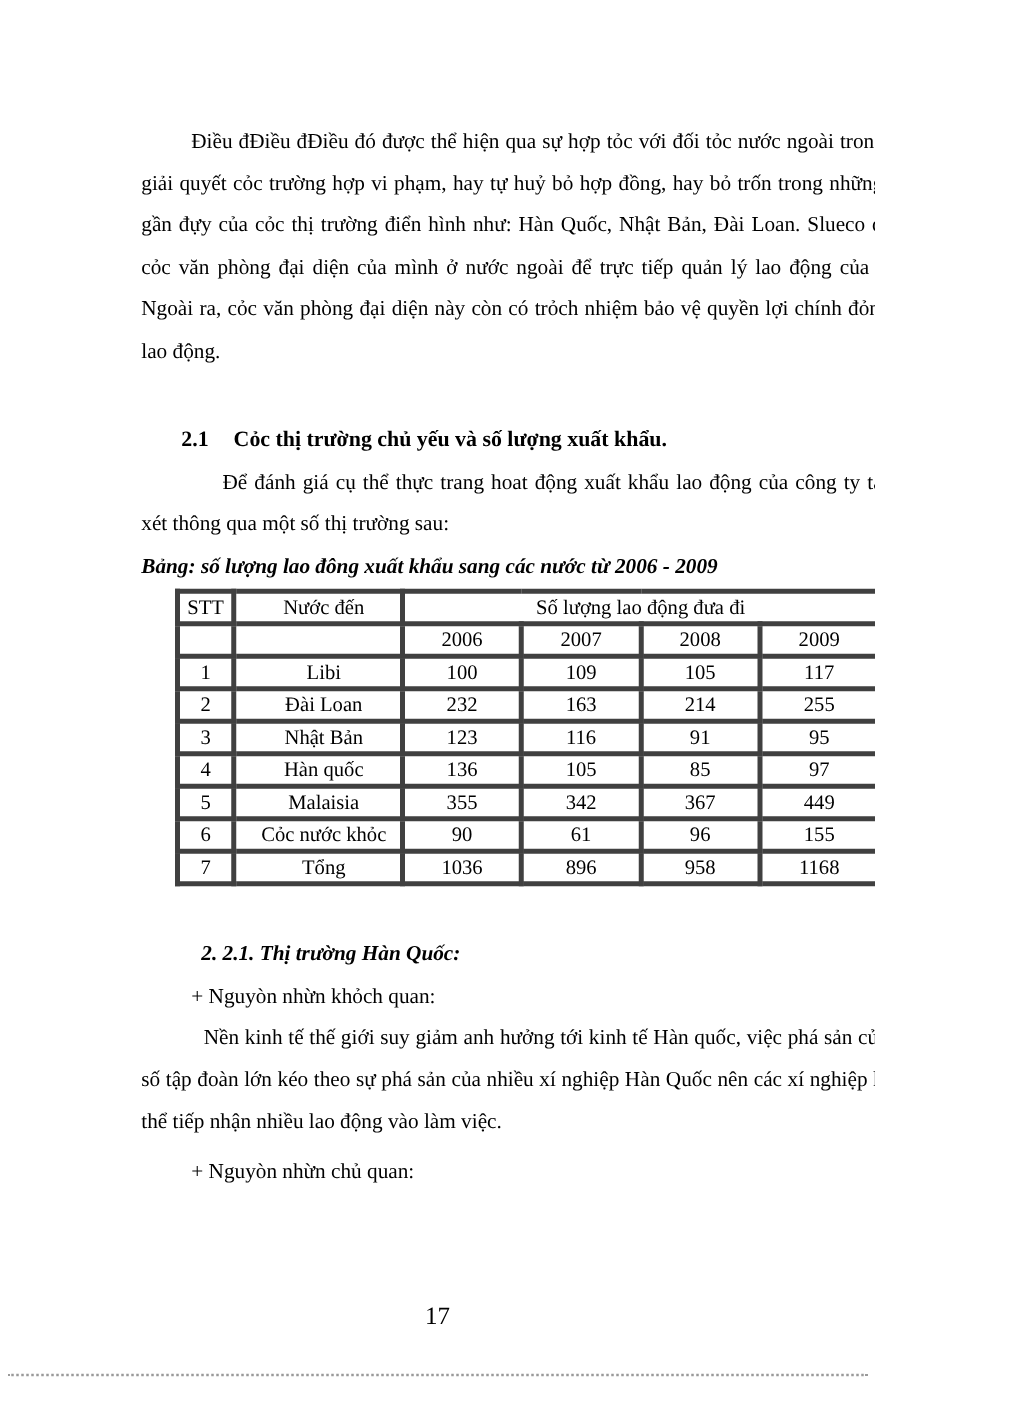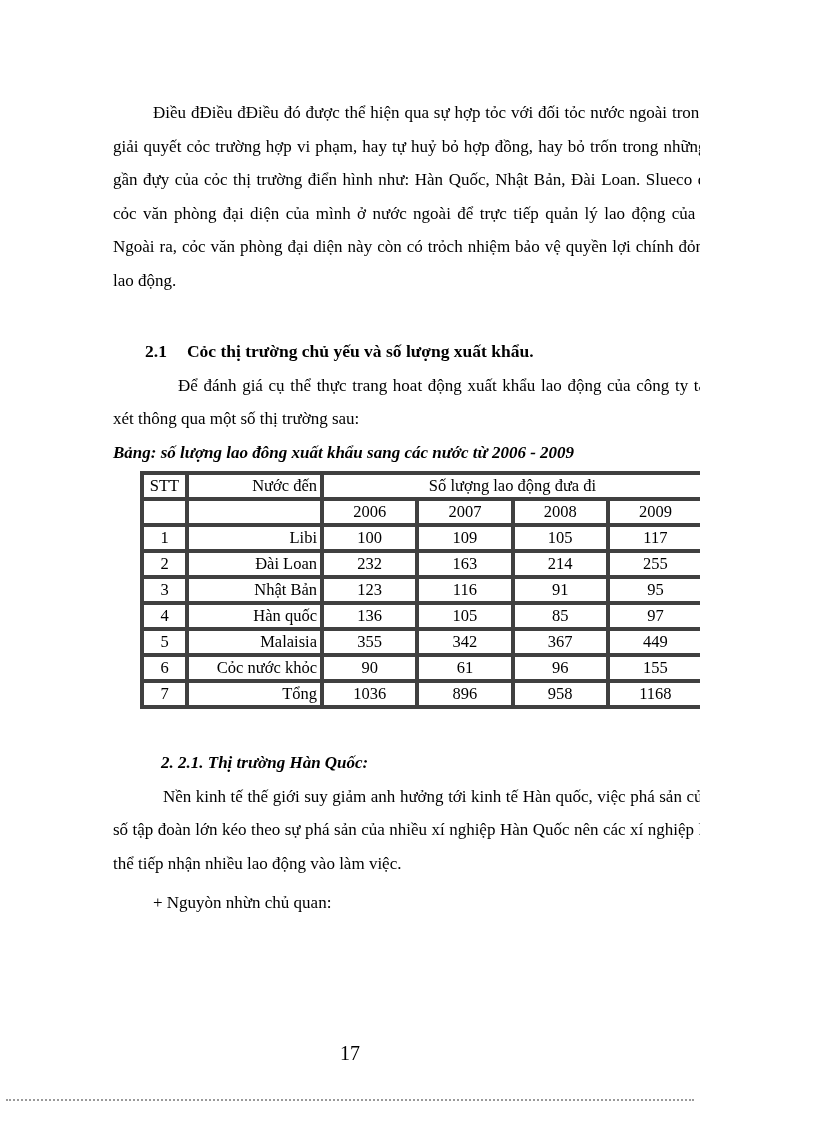--- a/index.html
+++ b/index.html
@@ -58,21 +58,21 @@
     line-height: 22px;
     height: 23px;
     text-align: center;
     padding: 0 3px;
     overflow: hidden;
     white-space: nowrap;
   }
   .col-stt { width: 45px; }
   .col-country { width: 135px; }
   table.data th.left, table.data td.left {
-    text-align: right;
+    text-align: center;
     padding-left: 12px;
     margin-top: 12px;
   }
 
   h3.subsection {
     margin-top: 37px;
     margin-left: 48px;
     font-size: 17px;
     font-weight: bold;
     font-style: italic;
@@ -197,20 +197,21 @@
         <td>896</td>
         <td>958</td>
         <td>1168</td>
       </tr>
     </tbody>
       </table>
 
     <h3 class="subsection">2. 2.1. Thị trường Hàn Quốc:</h3>
 
 
+    <p class="bullet">+ Nguyòn nhừn khỏch quan:</p>
 
     <p class="body indent-50">Nền kinh tế thế giới suy giảm anh hưởng tới kinh tế Hàn quốc, việc phá sản của một số tập đoàn lớn kéo theo sự phá sản của nhiều xí nghiệp Hàn Quốc nên các xí nghiệp không thể tiếp nhận nhiều lao động vào làm việc.</p>
 
     <p class="bullet spaced">+ Nguyòn nhừn chủ quan:</p>
 
   </div>
 
   <div class="page-number">17</div>
   <div class="footer-line"></div>
 </div>

